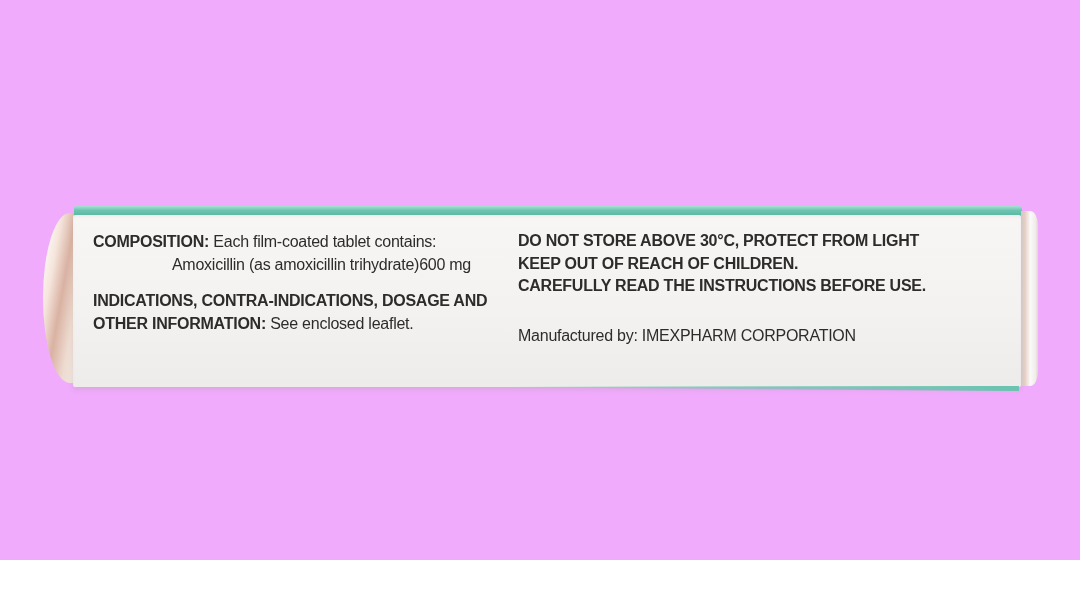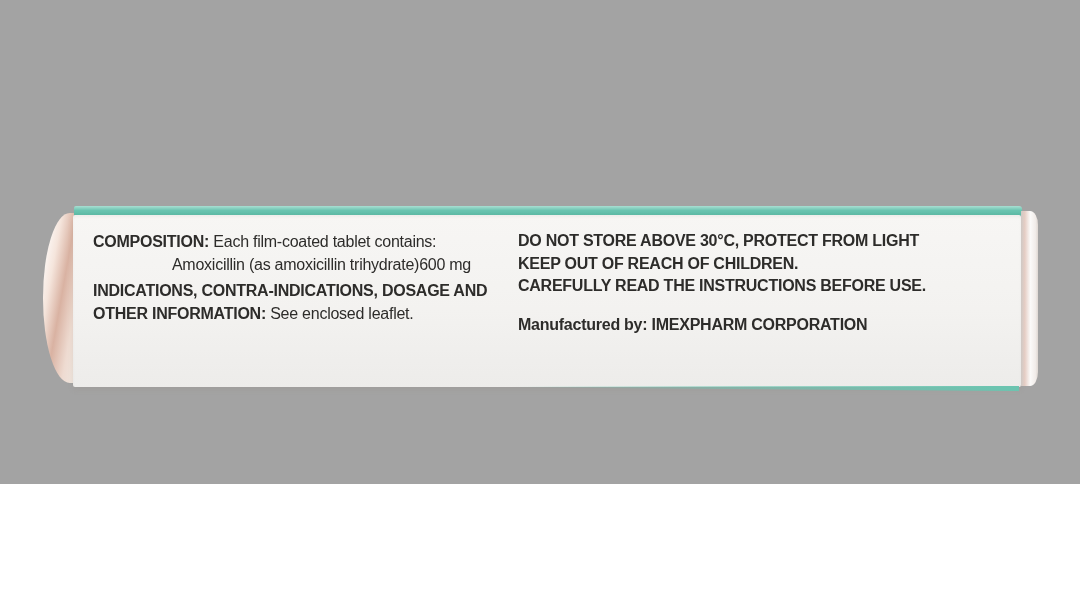--- a/index.html
+++ b/index.html
@@ -1,21 +1,21 @@
 <!DOCTYPE html>
 <html><head>
 <meta charset="utf-8">
 <style>
   html,body{margin:0;padding:0;}
   body{
     width:1080px;height:600px;background:#ffffff;
     font-family:"Liberation Sans", sans-serif;
     -webkit-font-smoothing:antialiased;
   }
-  .photo{position:relative;width:1080px;height:484px;background:#a3a3a3;overflow:hidden;}
+  .photo{position:relative;width:1080px;height:560px;background:#f0abfc;overflow:hidden;}
 
   
   .box{position:absolute;left:43px;top:205px;width:995px;height:186px;}
 
   .flap-left{
     position:absolute;left:0;top:8px;width:34px;height:170px;
     background:linear-gradient(100deg,#ffffff 6%,#f5e5dc 30%,#d9b2a2 52%,#eedbd1 76%,#efe8e2 100%);
     border-radius:30px 0 0 30px / 95px 0 0 95px;
   }
   .face{
@@ -40,22 +40,22 @@
     clip-path:polygon(0 0,100% 0,100% 100%,0 30%);
   }
 
   
   .col{position:absolute;color:#2d2c2a;font-size:16px;line-height:22.5px;letter-spacing:-0.25px;}
   .col-left{left:50px;top:26px;width:402px;}
   .col-right{left:475px;top:25px;width:505px;}
   .line{white-space:nowrap;}
   b{font-weight:700;}
   .comp-row{display:flex;justify-content:flex-end;width:378px;white-space:nowrap;}
-  .gap-block{margin-top:4px;}
-  .gap-block-right{margin-top:16px;font-weight:bold;}
+  .gap-block{margin-top:14px;}
+  .gap-block-right{margin-top:27px;}
 </style>
 </head>
 <body>
 
 <div class="photo">
   <div class="box">
 
     <div class="flap-left"></div>
     <div class="strip-top"></div>
     <div class="face"></div>

